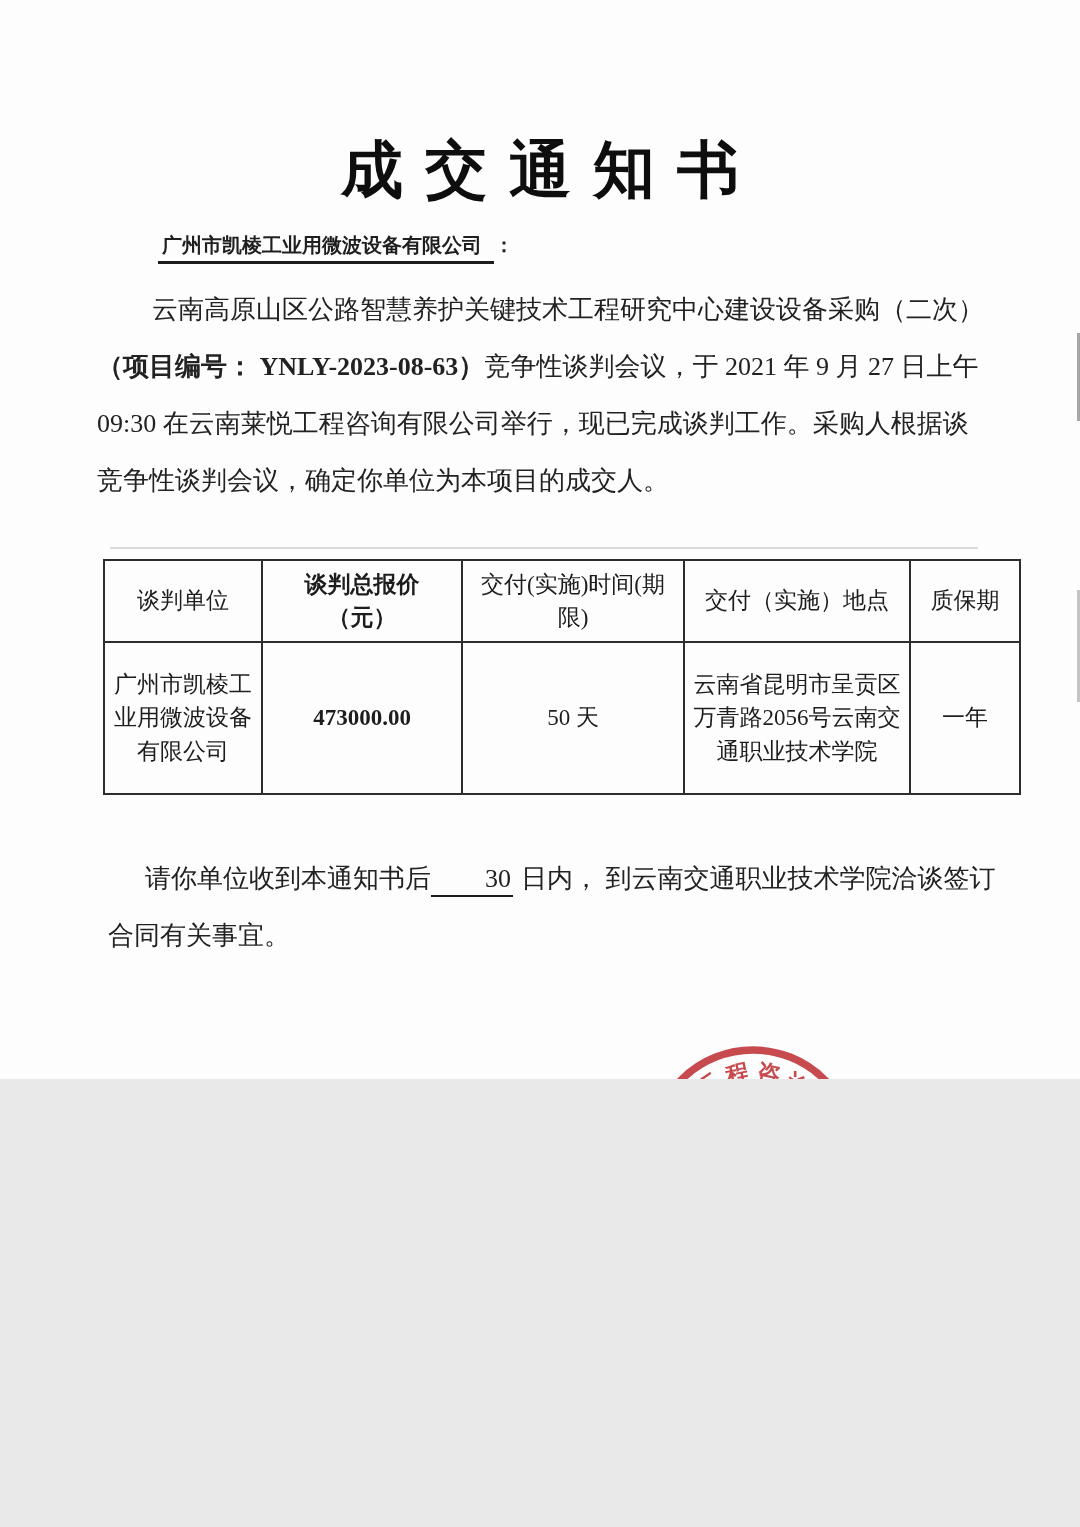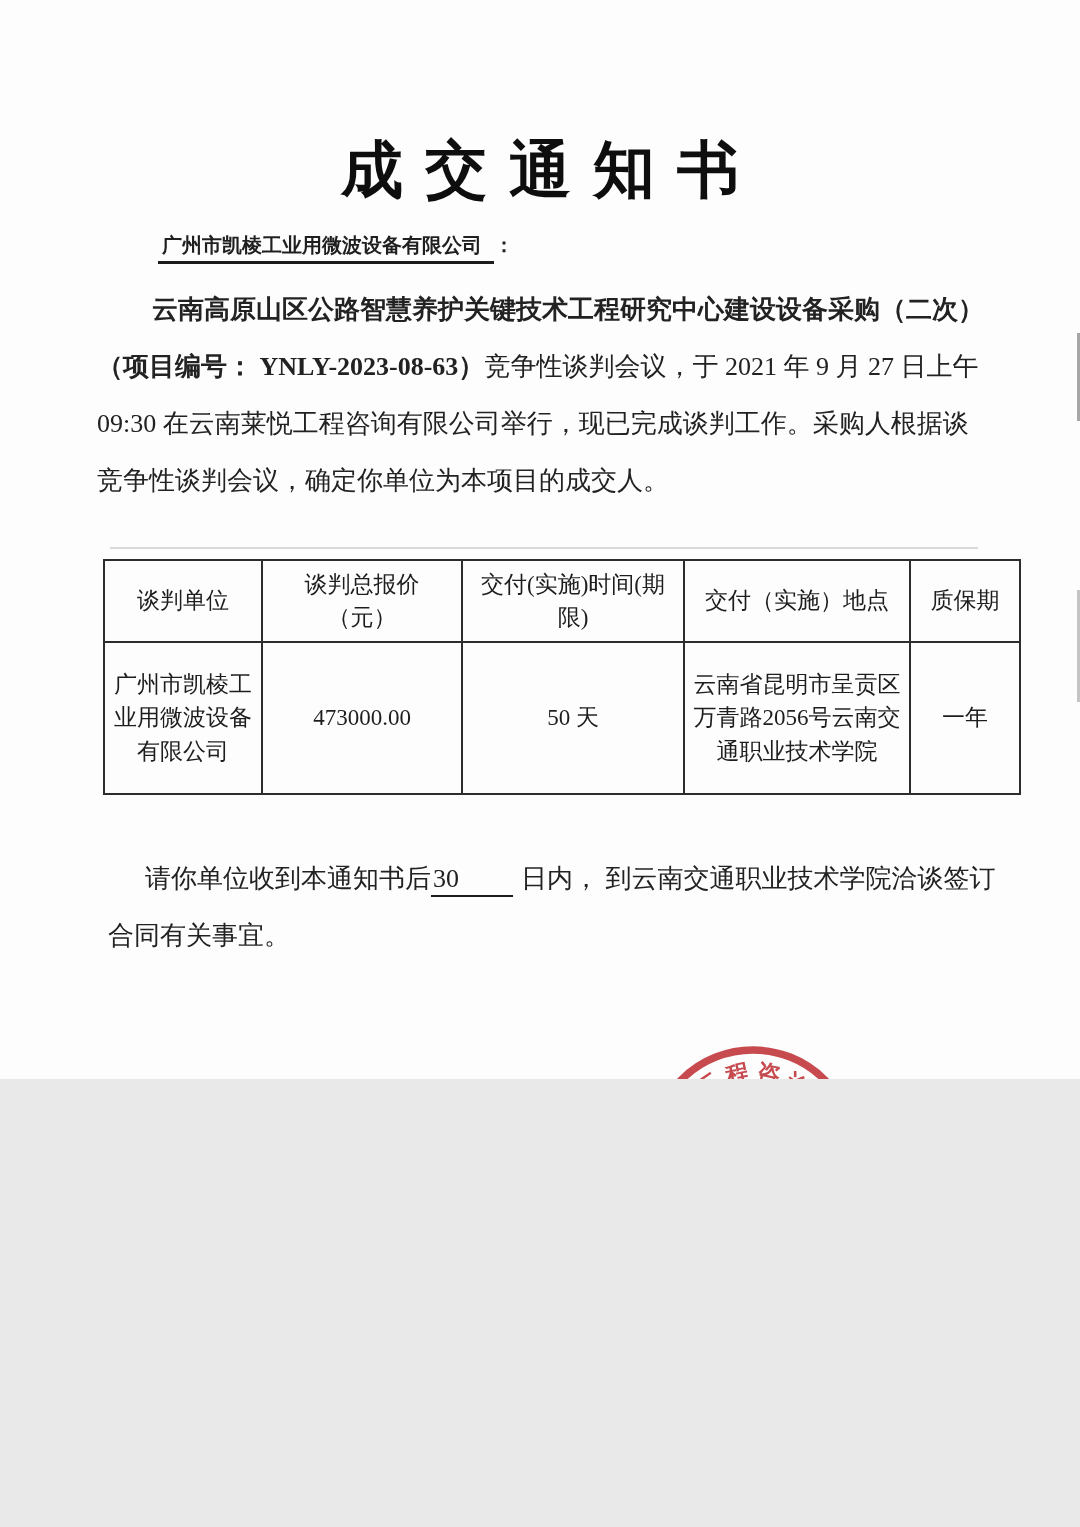--- a/index.html
+++ b/index.html
@@ -20,49 +20,49 @@
   }
   .addressee {
     position:absolute; top:232px; left:158px;
     font-size:20px; font-weight:bold; white-space:nowrap;
   }
   .addressee .name {
     display:inline-block; border-bottom:3px solid #1c1c1c;
     padding:0 12px 2px 4px;
   }
   .bline { position:absolute; font-size:26px; white-space:nowrap; color:#222; }
-  .bl1 { top:292px; left:152px; font-weight:bold; }
+  .bl1 { top:292px; left:152px; font-weight:normal; }
   .bl2 { top:349px; left:97px; }
   .bl2 .proj { font-weight:bold; }
   .bl3 { top:406px; left:97px; }
   .bl4 { top:463px; left:97px; }
 
   .table-shadow {
     position:absolute; top:547px; left:110px; width:868px; height:2px;
     background:#d9d9d9;
   }
   table.award {
     position:absolute; top:559px; left:103px;
     border-collapse:collapse; table-layout:fixed;
     font-size:23px; color:#1d1d1d; background:transparent;
   }
   table.award td {
     border:2px solid #2d2d2d; text-align:center; vertical-align:middle;
     white-space:pre-line; line-height:1.45; padding:2px 4px;
   }
   tr.hdr  { height:82px; }
   tr.data { height:152px; }
-  .c1 { width:148px; } .c2 { width:190px; } .c3 { width:212px; }
+  .c1 { width:148px; } .c2 { width:190px;font-weight:bold; } .c3 { width:212px; }
   .c4 { width:216px; } .c5 { width:100px; }
 
   .nline { position:absolute; font-size:26px; white-space:nowrap; color:#222; }
   .nl1 { top:861px; left:145px; }
   .nl2 { top:918px; left:97px;margin-left:11px; }
   .blank30 {
-    display:inline-block; min-width:78px; text-align:left;
+    display:inline-block; min-width:78px; text-align:right;
     border-bottom:2px solid #1c1c1c; padding:0 2px 1px 2px;
     margin-right:8px;
   }
 
   .fline { position:absolute; font-size:30px; white-space:nowrap; color:#222; }
   .agency { top:1119px; left:601px; }
   .dateln { top:1170px; left:601px; letter-spacing:2px; }
 
   .seal {
     position:absolute; top:1038px; left:640px; width:226px; height:226px;

